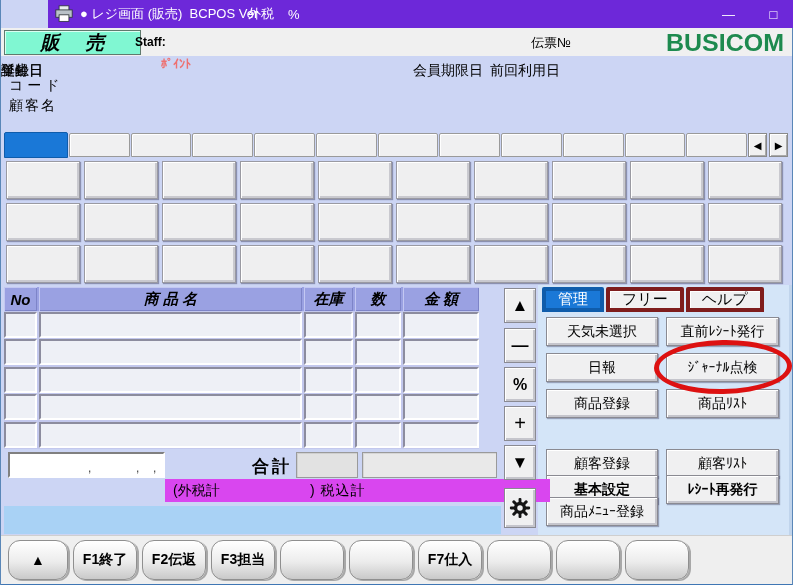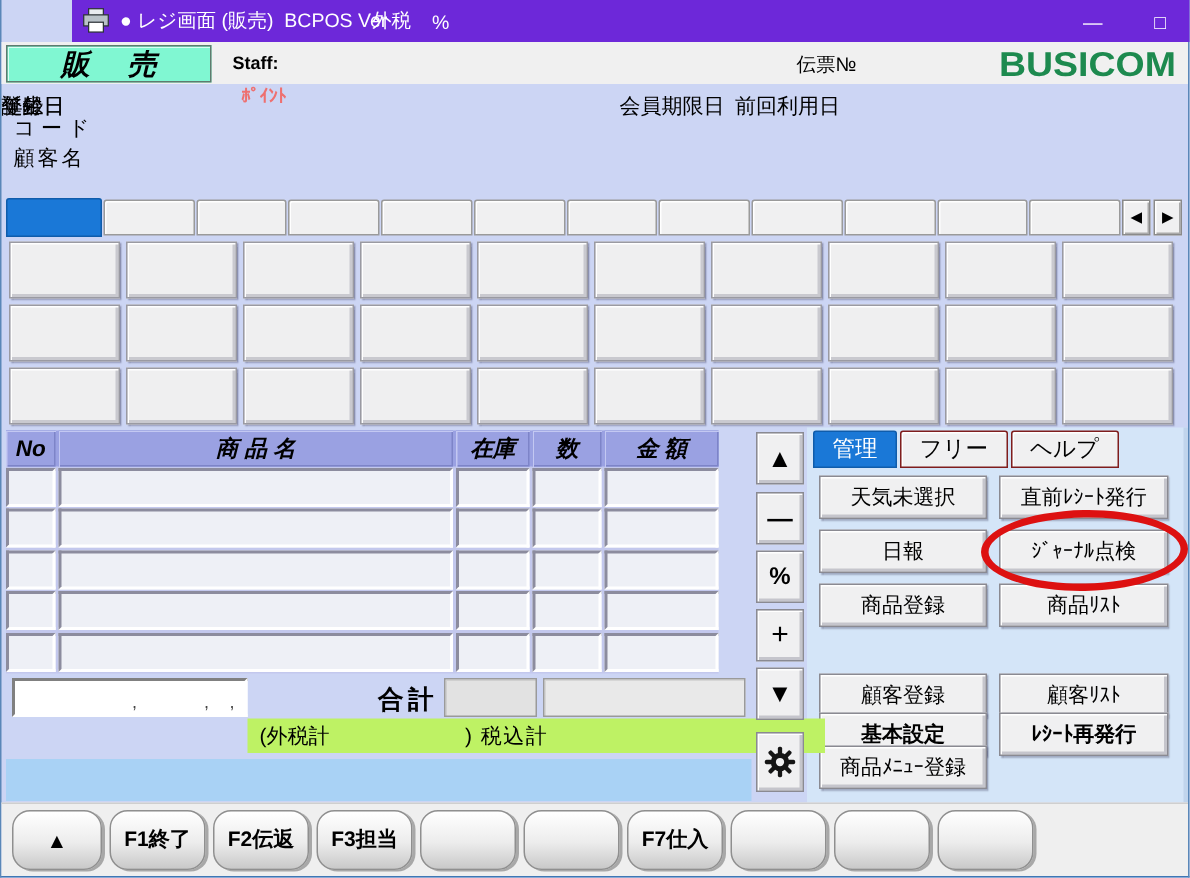--- a/index.html
+++ b/index.html
@@ -18,21 +18,21 @@
   .win-controls { position:absolute; right:0; top:0; height:28px; display:flex; }
   .win-btn { width:45px; height:28px; display:flex; align-items:center; justify-content:center;
              font-size:13px; color:#fff; cursor:default; }
 
   
   .header-strip { position:absolute; left:1px; top:28px; width:791px; height:28px; background:#f0f0f0; }
   .mode-box { position:absolute; left:3px; top:2px; width:137px; height:25px; background:var(--mint,#80f7d2);
               border:1px solid #5f7a6e; box-shadow: inset 1px 1px 0 #d9fff1;
               display:flex; align-items:center; justify-content:center;
               font-weight:bold; font-style:italic; font-size:19px; letter-spacing:10px; padding-left:10px; }
-  .staff-label { position:absolute; left:154px; top:7px; font-size:12px; font-weight:bold; }
+  .staff-label { position:absolute; left:134px; top:7px; font-size:12px; font-weight:bold; }
   .slip-label  { position:absolute; left:530px; top:6px; font-size:13px; }
   .brand { position:absolute; right:8px; top:1px; font-size:25px; font-weight:800;
            color:var(--brand-green,#1d8a4f); letter-spacing:0px; transform:scaleY(.92); }
 
   
   .customer-area { position:absolute; left:1px; top:56px; width:791px; height:76px; }
   .points-label { position:absolute; left:160px; top:1px; font-size:12px; font-weight:bold;
                   color:var(--point-pink,#ee7070); }
   .code-label { position:absolute; left:8px; top:21px; font-size:14px; letter-spacing:4px; }
   .name-label { position:absolute; left:8px; top:41px; font-size:14px; letter-spacing:2px; }
@@ -77,21 +77,21 @@
               border:1px solid #8a8a92; box-shadow: inset 1px 1px 0 #fff, inset -2px -2px 0 #c5c5cc;
               display:flex; align-items:center; justify-content:center; font-size:17px; font-weight:bold; }
   .side-btn.s0{ top:288px; } .side-btn.s1{ top:328px; } .side-btn.s2{ top:367px; font-size:16px; }
   .side-btn.s3{ top:406px; font-size:20px; font-weight:normal; } .side-btn.s4{ top:445px; }
   .side-btn.s5{ top:488px; height:40px; }
 
   
   .right-panel { position:absolute; left:538px; top:285px; width:254px; height:250px; background:#d4e5f8;
                  border-right:3px solid #c0d4ec; }
   .rp-tabs { position:absolute; left:4px; top:2px; display:flex; }
-  .rp-tab { height:25px; padding:0 12px; background:#f0f0f1; border:1px solid #7f1d1d;
+  .rp-tab { height:25px; padding:0 12px; background:#f0f0f1; border:4px solid #7f1d1d;
             border-radius:2px 2px 0 0; margin-right:2px; font-size:15px;
             display:flex; align-items:center; box-shadow: inset 1px 1px 0 #fff; }
   .rp-tab.sel { background:var(--selected-blue,#1a78d7); color:#fff; border-color:#0f5cab; box-shadow:none; }
   .rp-btn { position:absolute; width:112px; height:29px; background:#f0f0f1; border:1px solid #8a8a92;
             box-shadow: inset 1px 1px 0 #ffffff, inset -2px -2px 0 #c5c5cc, 1px 1px 1px rgba(60,60,90,.4);
             display:flex; align-items:center; justify-content:center; font-size:14px; }
   .rp-btn.c1 { left:8px; } .rp-btn.c2 { left:128px; width:113px; }
   .rp-btn.r0{ top:32px; } .rp-btn.r1{ top:68px; } .rp-btn.r2{ top:104px; }
   .rp-btn.r3{ top:140px;margin-top:24px; } .rp-btn.r4{ top:190px;font-weight:bold; } .rp-btn.r5{ top:212px; }
   .annotation-ellipse { position:absolute; left:654px; top:340px; width:138px; height:54px;
@@ -101,21 +101,21 @@
   
   .entry-box { position:absolute; left:8px; top:452px; width:157px; height:26px; background:#fff;
                border:2px solid; border-color:#808080 #ffffff #ffffff #808080; }
   .entry-box .mark { position:absolute; bottom:1px; font-size:12px; color:#444; }
   .entry-box .m0{ left:78px; } .entry-box .m1{ left:126px; } .entry-box .m2{ left:143px; }
   .total-label { position:absolute; left:252px; top:455px; font-size:17px; font-weight:bold; letter-spacing:3px; }
   .total-box1 { position:absolute; left:296px; top:452px; width:62px; height:26px; background:#e2e2e2;
                 border:1px solid #9a9a9a; box-shadow: inset 1px 1px 0 #cfcfcf; }
   .total-box2 { position:absolute; left:362px; top:452px; width:135px; height:26px; background:#e9e9e9;
                 border:1px solid #9a9a9a; box-shadow: inset 1px 1px 0 #d6d6d6; }
-  .tax-strip { position:absolute; left:165px; top:479px; width:385px; height:23px; background:#bef264;
+  .tax-strip { position:absolute; left:165px; top:479px; width:385px; height:23px; background:#d946ef;
                font-size:14px; }
   .tax-strip .open { position:absolute; left:8px; top:3px; }
   .tax-strip .close { position:absolute; left:145px; top:3px; letter-spacing:1px; }
   .blue-strip { position:absolute; left:4px; top:506px; width:497px; height:28px; background:#a9d2f5; }
 
   
   .fn-bar { position:absolute; left:1px; top:535px; width:791px; height:49px; background:#efefef;
             border-top:1px solid #cfcfcf; display:flex; align-items:center; gap:5px; padding-left:7px; }
   .fn-btn { width:64px; height:40px; border-radius:12px; border:1px solid #8f8f8f;
             background:linear-gradient(#ffffff, #ececec 55%, #c9c9c9);

